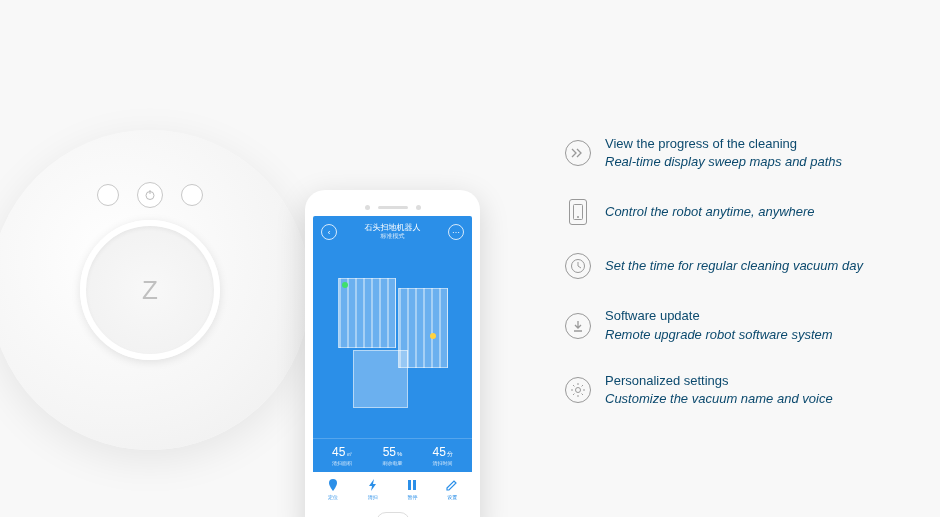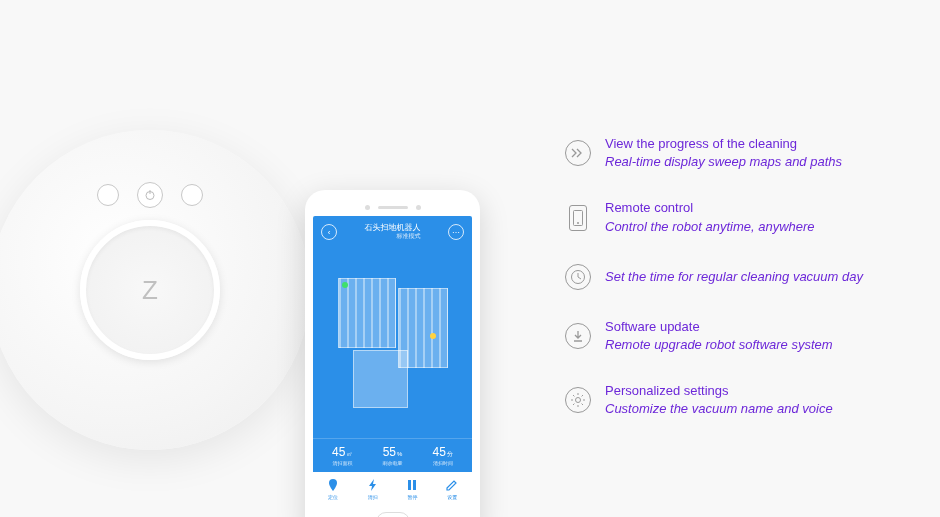--- a/index.html
+++ b/index.html
@@ -95,21 +95,21 @@
     }
     .hdr-icon {
       width: 16px; height: 16px;
       border: 1px solid rgba(255,255,255,0.8);
       border-radius: 50%;
       display: flex;
       align-items: center;
       justify-content: center;
       font-size: 8px;
     }
-    .screen-title { text-align: right; line-height: 1.3; }
+    .screen-title { text-align: center; line-height: 1.3; }
     .screen-map {
       flex: 1;
       position: relative;
       display: flex;
       align-items: center;
       justify-content: center;
     }
     .map-shape {
       width: 110px;
       height: 130px;
@@ -129,21 +129,21 @@
     .room.r3 { top:72px; left:15px; width:55px; height:58px; }
     .dot { position:absolute; width:6px; height:6px; border-radius:50%; }
     .dot.green { background:#3fe06b; top:4px; left:4px; }
     .dot.yellow { background:#ffd23f; top:55px; left:92px; }
     .screen-stats {
       display: flex;
       justify-content: space-around;
       padding: 6px 4px;
       border-top: 0.5px solid rgba(255,255,255,0.2);
     }
-    .stat { text-align: right; }
+    .stat { text-align: left; }
     .stat-num { font-size: 12px; display: flex; align-items: baseline; justify-content: center; gap: 1px; }
     .stat-unit { font-size: 6px; }
     .stat-label { font-size: 5px; opacity: 0.8; margin-top: 1px; }
     .screen-nav {
       height: 34px;
       background: #fff;
       display: flex;
       justify-content: space-around;
       align-items: center;
     }
@@ -171,21 +171,21 @@
       width: 26px; height: 26px;
       border: 1.2px solid #999;
       border-radius: 50%;
       flex-shrink: 0;
       display: flex;
       align-items: center;
       justify-content: center;
       color: #888;
     }
     .feat-icon.rect { border-radius: 3px; width: 18px; height: 26px; margin: 0 4px; }
-    .feat-text { font-size: 13px; color: #6d28d9; line-height: 1.4; }
+    .feat-text { font-size: 13px; color: #0c4a6e; line-height: 1.4; }
     .feat-title { display: block; }
     .feat-sub { display: block; font-style: italic; }
   </style>
 </head>
 <body>
 
 <div class="robot">
   <div class="robot-buttons">
     <div class="robot-btn"></div>
     <div class="robot-btn power">
@@ -292,21 +292,20 @@
     </div>
   </div>
   <div class="feature">
     <div class="feat-icon rect">
       <svg width="10" height="16" viewBox="0 0 10 16">
           <rect x="0.5" y="0.5" width="9" height="15" rx="1" fill="none" stroke="#999"></rect>
           <circle cx="5" cy="13" r="1" fill="#999"></circle>
         </svg>
     </div>
     <div class="feat-text">
-      <span class="feat-title">Remote control</span>
       <span class="feat-sub">Control  the robot anytime, anywhere</span>
     </div>
   </div>
   <div class="feature">
     <div class="feat-icon">
       <svg width="16" height="16" viewBox="0 0 16 16">
           <circle cx="8" cy="8" r="6.5" fill="none" stroke="#999"></circle>
           <path d="M8 4v4l3 2" fill="none" stroke="#999" stroke-width="1"></path>
         </svg>
     </div>

